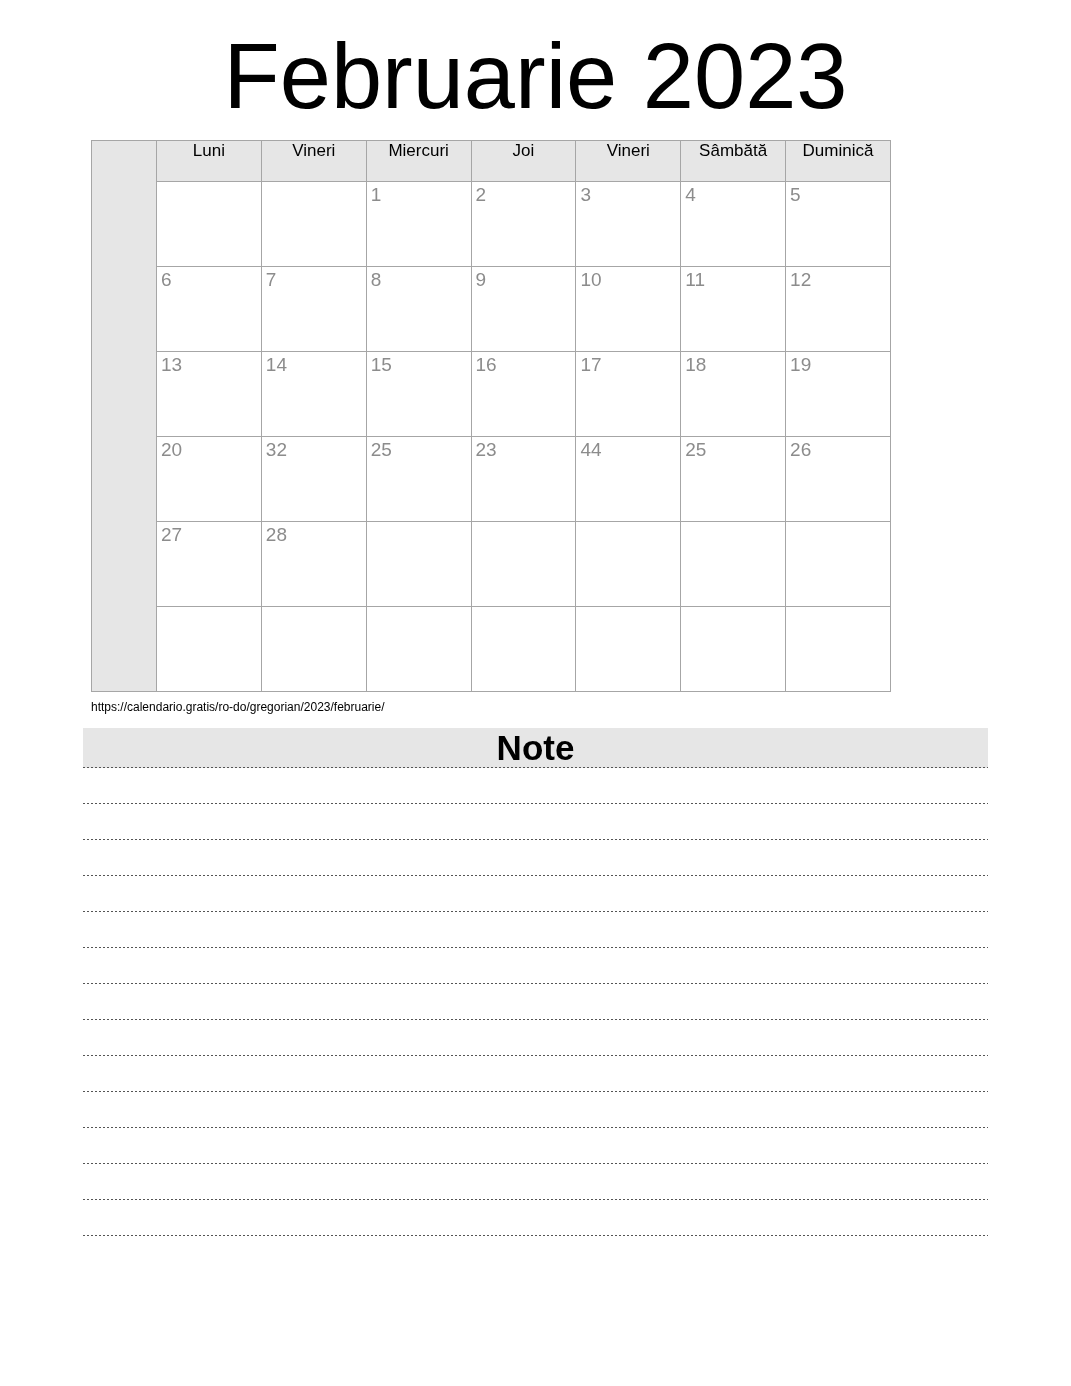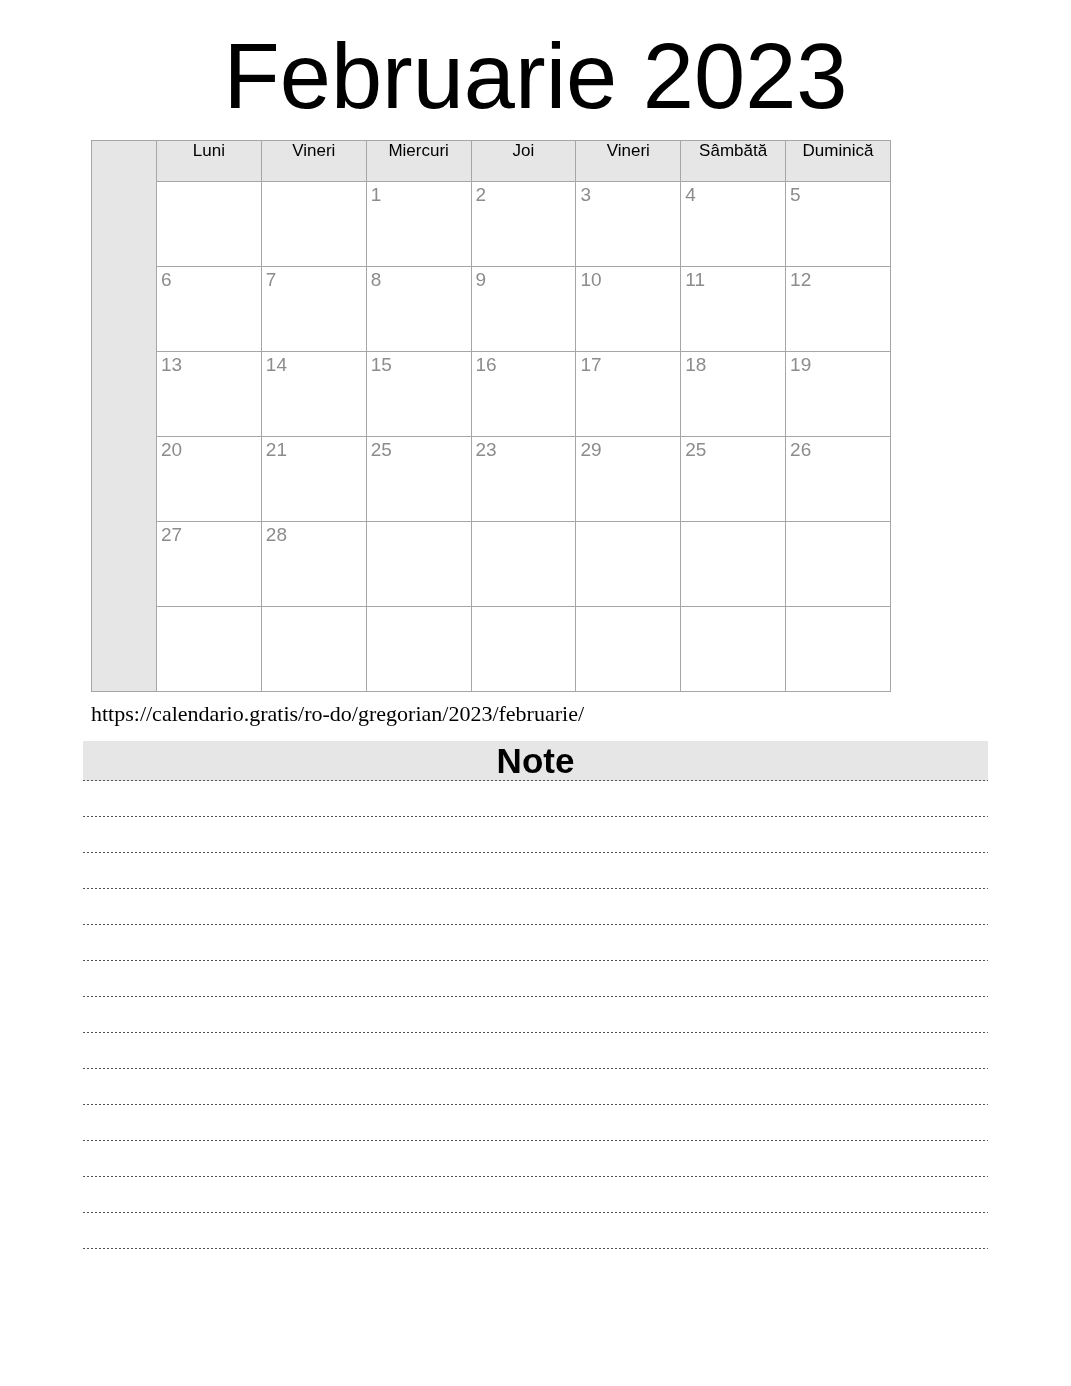--- a/index.html
+++ b/index.html
@@ -68,24 +68,23 @@
   }
   .day-num {
     display: block;
     padding: 2px 0 0 4px;
     font-size: 19px;
     line-height: 1.15;
     color: var(--daynum);
   }
   .source-url {
     margin: 8px 14px 0 91px;
-    font-size: 22px;
+    font-size: 12px;
     line-height: 1.3;
     color: var(--ink);
-    font-family: Liberation Serif, serif;
   }
   .note-section {
     margin: 12px 0 0 83px;
     width: 905px;
   }
   .note-header {
     height: 40px;
     background-color: var(--gray-fill);
     text-align: center;
     font-size: 35px;
@@ -200,30 +199,30 @@
           </td>
         <td class="day-cell">
             <span class="day-num">19</span>
           </td>
       </tr>
       <tr class="week-row">
         <td class="day-cell">
             <span class="day-num">20</span>
           </td>
         <td class="day-cell">
-            <span class="day-num">21</span>
+            <span class="day-num">32</span>
           </td>
         <td class="day-cell">
             <span class="day-num">25</span>
           </td>
         <td class="day-cell">
             <span class="day-num">23</span>
           </td>
         <td class="day-cell">
-            <span class="day-num">29</span>
+            <span class="day-num">44</span>
           </td>
         <td class="day-cell">
             <span class="day-num">25</span>
           </td>
         <td class="day-cell">
             <span class="day-num">26</span>
           </td>
       </tr>
       <tr class="week-row">
         <td class="day-cell">

